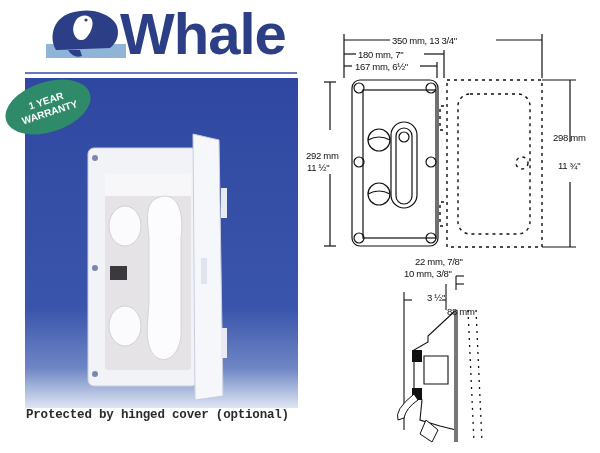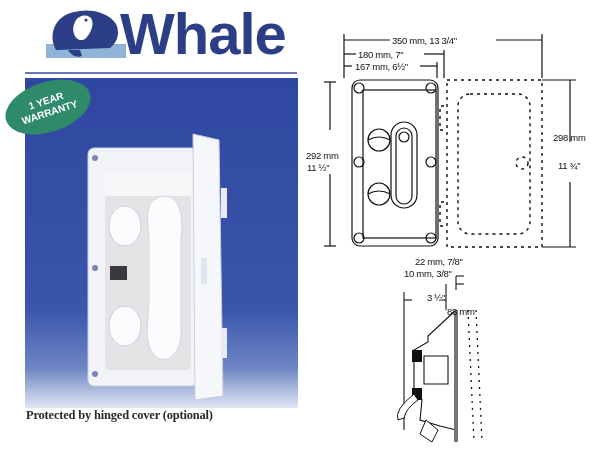--- a/index.html
+++ b/index.html
@@ -1,21 +1,21 @@
 <!DOCTYPE html>
 <html><head>
 <meta charset="utf-8">
 <style>
   html,body{margin:0;padding:0;background:#ffffff;}
   body{width:600px;height:453px;position:relative;overflow:hidden;font-family:"Liberation Sans",sans-serif;}
   .abs{position:absolute;}
   .logo-rule{left:25px;top:72px;width:272px;height:2px;background:#6a79b5;}
   .photo{left:25px;top:78px;width:273px;height:330px;background:linear-gradient(to bottom,#2f47a0 0%,#3a55ac 70%,#6f86c4 88%,#dfe6f3 100%);}
   .warranty{left:4px;top:82px;width:88px;height:50px;border-radius:50%;background:#2f8a6a;transform:rotate(-18deg);color:#fff;font-weight:bold;font-size:10px;text-align:center;line-height:12px;display:flex;flex-direction:column;justify-content:center;}
-  .caption{left:26px;top:408px;font-size:12.5px;font-weight:bold;color:#2a2a2a;font-family:Liberation Serif, serif;letter-spacing:-0.2px;}
+  .caption{left:26px;top:408px;font-size:12.5px;font-weight:bold;color:#2a2a2a;font-family:Liberation Mono, monospace;letter-spacing:-0.2px;}
   .dim{font-size:9.5px;color:#111;font-family:"Liberation Sans",sans-serif;letter-spacing:-0.3px;white-space:nowrap;}
 </style>
 </head>
 <body>
 
 <div class="abs" style="left:40px;top:0;width:260px;height:70px;">
   <svg class="abs" style="left:6px;top:6px;" width="80" height="60" viewBox="0 0 80 60">
     <rect x="0" y="38" width="80" height="14" fill="#8fb4d8"></rect>
     <path d="M10 44 C2 30 8 10 28 6 C44 2 62 6 70 18 C74 26 72 36 64 42 L12 44 Z" fill="#2c3f86"></path>
     <path d="M30 14 C34 8 44 8 46 14 C48 20 44 28 40 32 C36 36 30 34 28 28 C26 22 28 18 30 14 Z" fill="#ffffff"></path>

